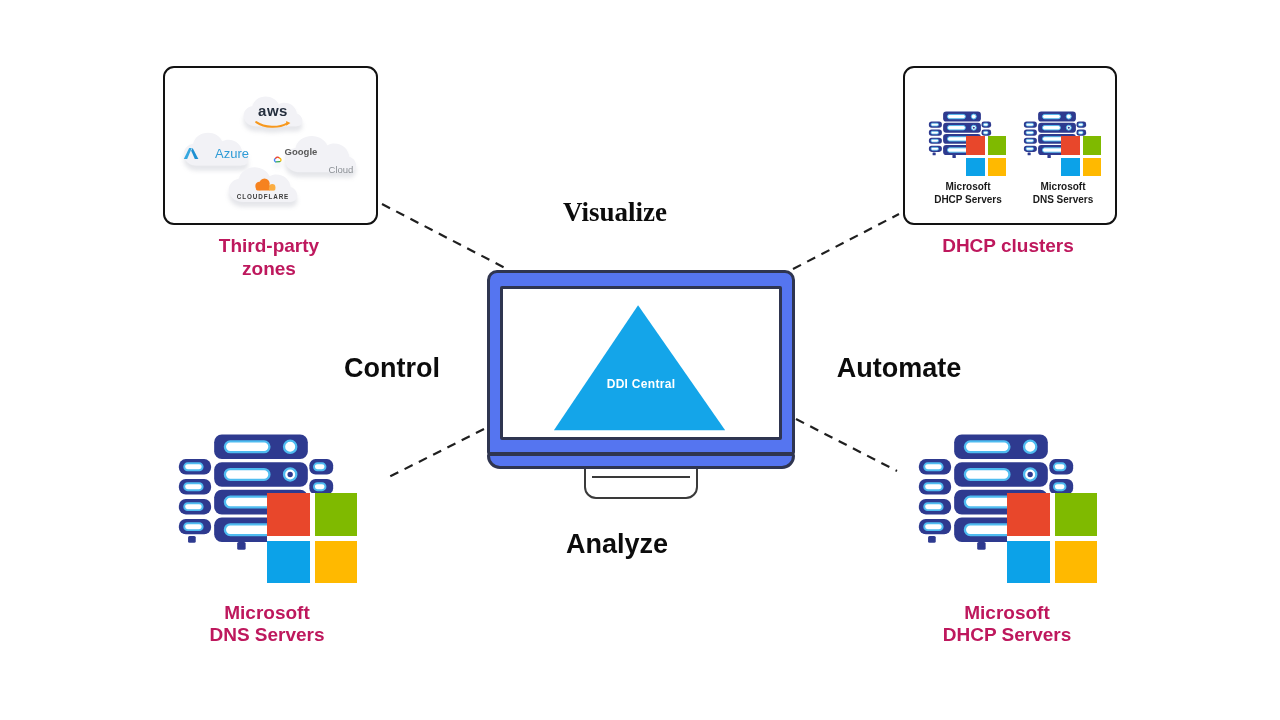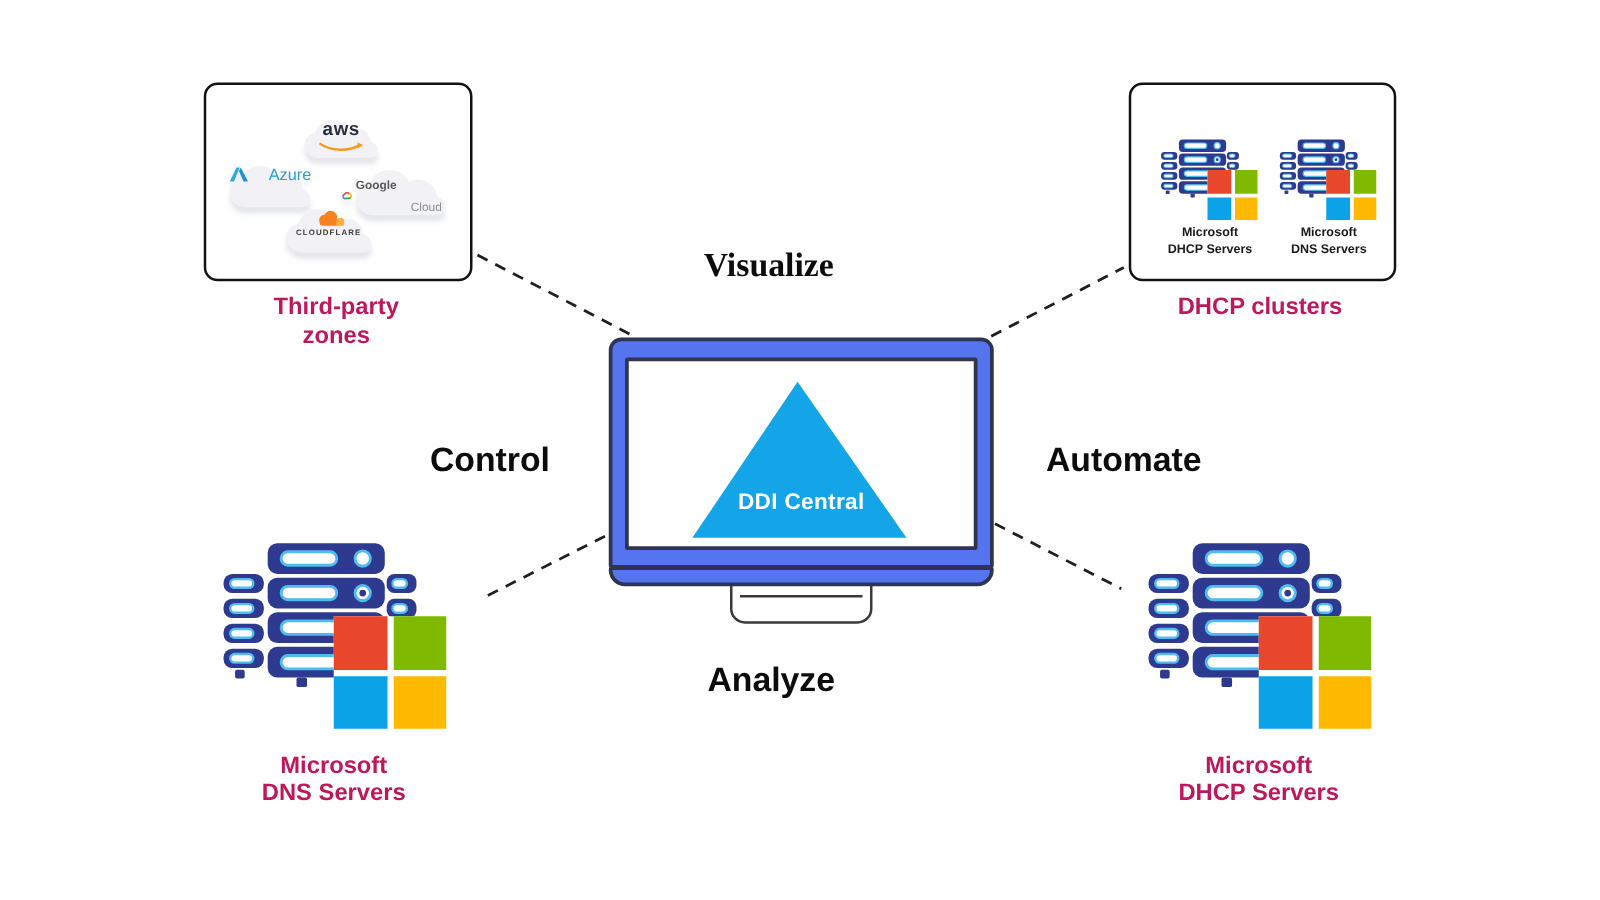--- a/index.html
+++ b/index.html
@@ -10,21 +10,21 @@
   .connectors{position:absolute;left:0;top:0;width:1280px;height:720px;}
 
   
   .card{position:absolute;background:#fff;border:2px solid #121212;border-radius:11px;}
   .card-tl{left:163px;top:66px;width:211px;height:155px;}
   .card-tr{left:903px;top:66px;width:210px;height:155px;}
 
   
   .cloud-chip{position:absolute;filter:drop-shadow(0 5px 2px rgba(70,75,105,.14));}
   .cloud-bg{display:block;width:100%;height:100%;}
-  .chip-content{position:absolute;inset:0;display:flex;flex-direction:column;align-items:center;}
+  .chip-content{position:absolute;inset:0;display:flex;flex-direction:column;align-items:center;justify-content:center;}
   .chip-aws{left:77px;top:22px;width:62px;height:46px;}
   .chip-azure{left:17px;top:60px;width:68px;height:46px;}
   .chip-google{left:118px;top:64px;width:75px;height:48px;}
   .chip-cloudflare{left:62px;top:95px;width:72px;height:47px;}
 
   .aws-word{font-weight:700;font-size:15px;line-height:1;color:#252F3E;letter-spacing:.5px;padding-top:6px;}
   .aws-smile{margin-top:1px;}
   .azure-row{display:flex;align-items:center;gap:16px;padding-top:4px;}
   .azure-text{font-size:13px;color:#2E9BD6;}
   .google-row{display:flex;align-items:center;gap:3px;padding-top:6px;}
@@ -48,22 +48,22 @@
   .action-right{left:789px;top:353px;}
   .action-bottom{left:507px;top:529px;}
 
   
   .monitor{position:absolute;left:487px;top:270px;width:308px;height:230px;}
   .m-frame{position:absolute;left:0;top:0;width:308px;height:185px;background:#5575F0;
            border:3px solid #2F3550;border-radius:10px 10px 3px 3px;box-sizing:border-box;z-index:3;}
   .m-screen{position:absolute;left:10px;right:10px;top:13px;bottom:12px;background:#fff;
             border:3px solid #2F3550;border-radius:2px;}
   .m-tri-svg{position:absolute;inset:0;width:100%;height:100%;}
-  .m-tri-label{position:absolute;left:0;right:0;top:102px;text-align:center;
-               font-size:18px;font-weight:700;color:#fff;letter-spacing:.3px;}
+  .m-tri-label{position:absolute;left:0;right:0;top:88px;text-align:center;
+               font-size:12px;font-weight:700;color:#fff;letter-spacing:.3px;}
   .m-chin{position:absolute;left:0;top:183px;width:308px;height:16px;background:#5575F0;
           border:3px solid #2F3550;border-radius:3px 3px 13px 13px;box-sizing:border-box;z-index:3;}
   .m-stand{position:absolute;left:97px;top:196px;width:114px;height:33px;background:#fff;
            border:2px solid #3A3A3A;border-radius:3px 3px 12px 12px;box-sizing:border-box;z-index:1;}
   .m-stand-line{position:absolute;left:6px;right:6px;top:8px;border-top:2px solid #3A3A3A;}
 
   
   .composite{position:relative;}
   .composite-lg{width:180px;height:150px;}
   .composite-sm{width:78px;height:65px;}

